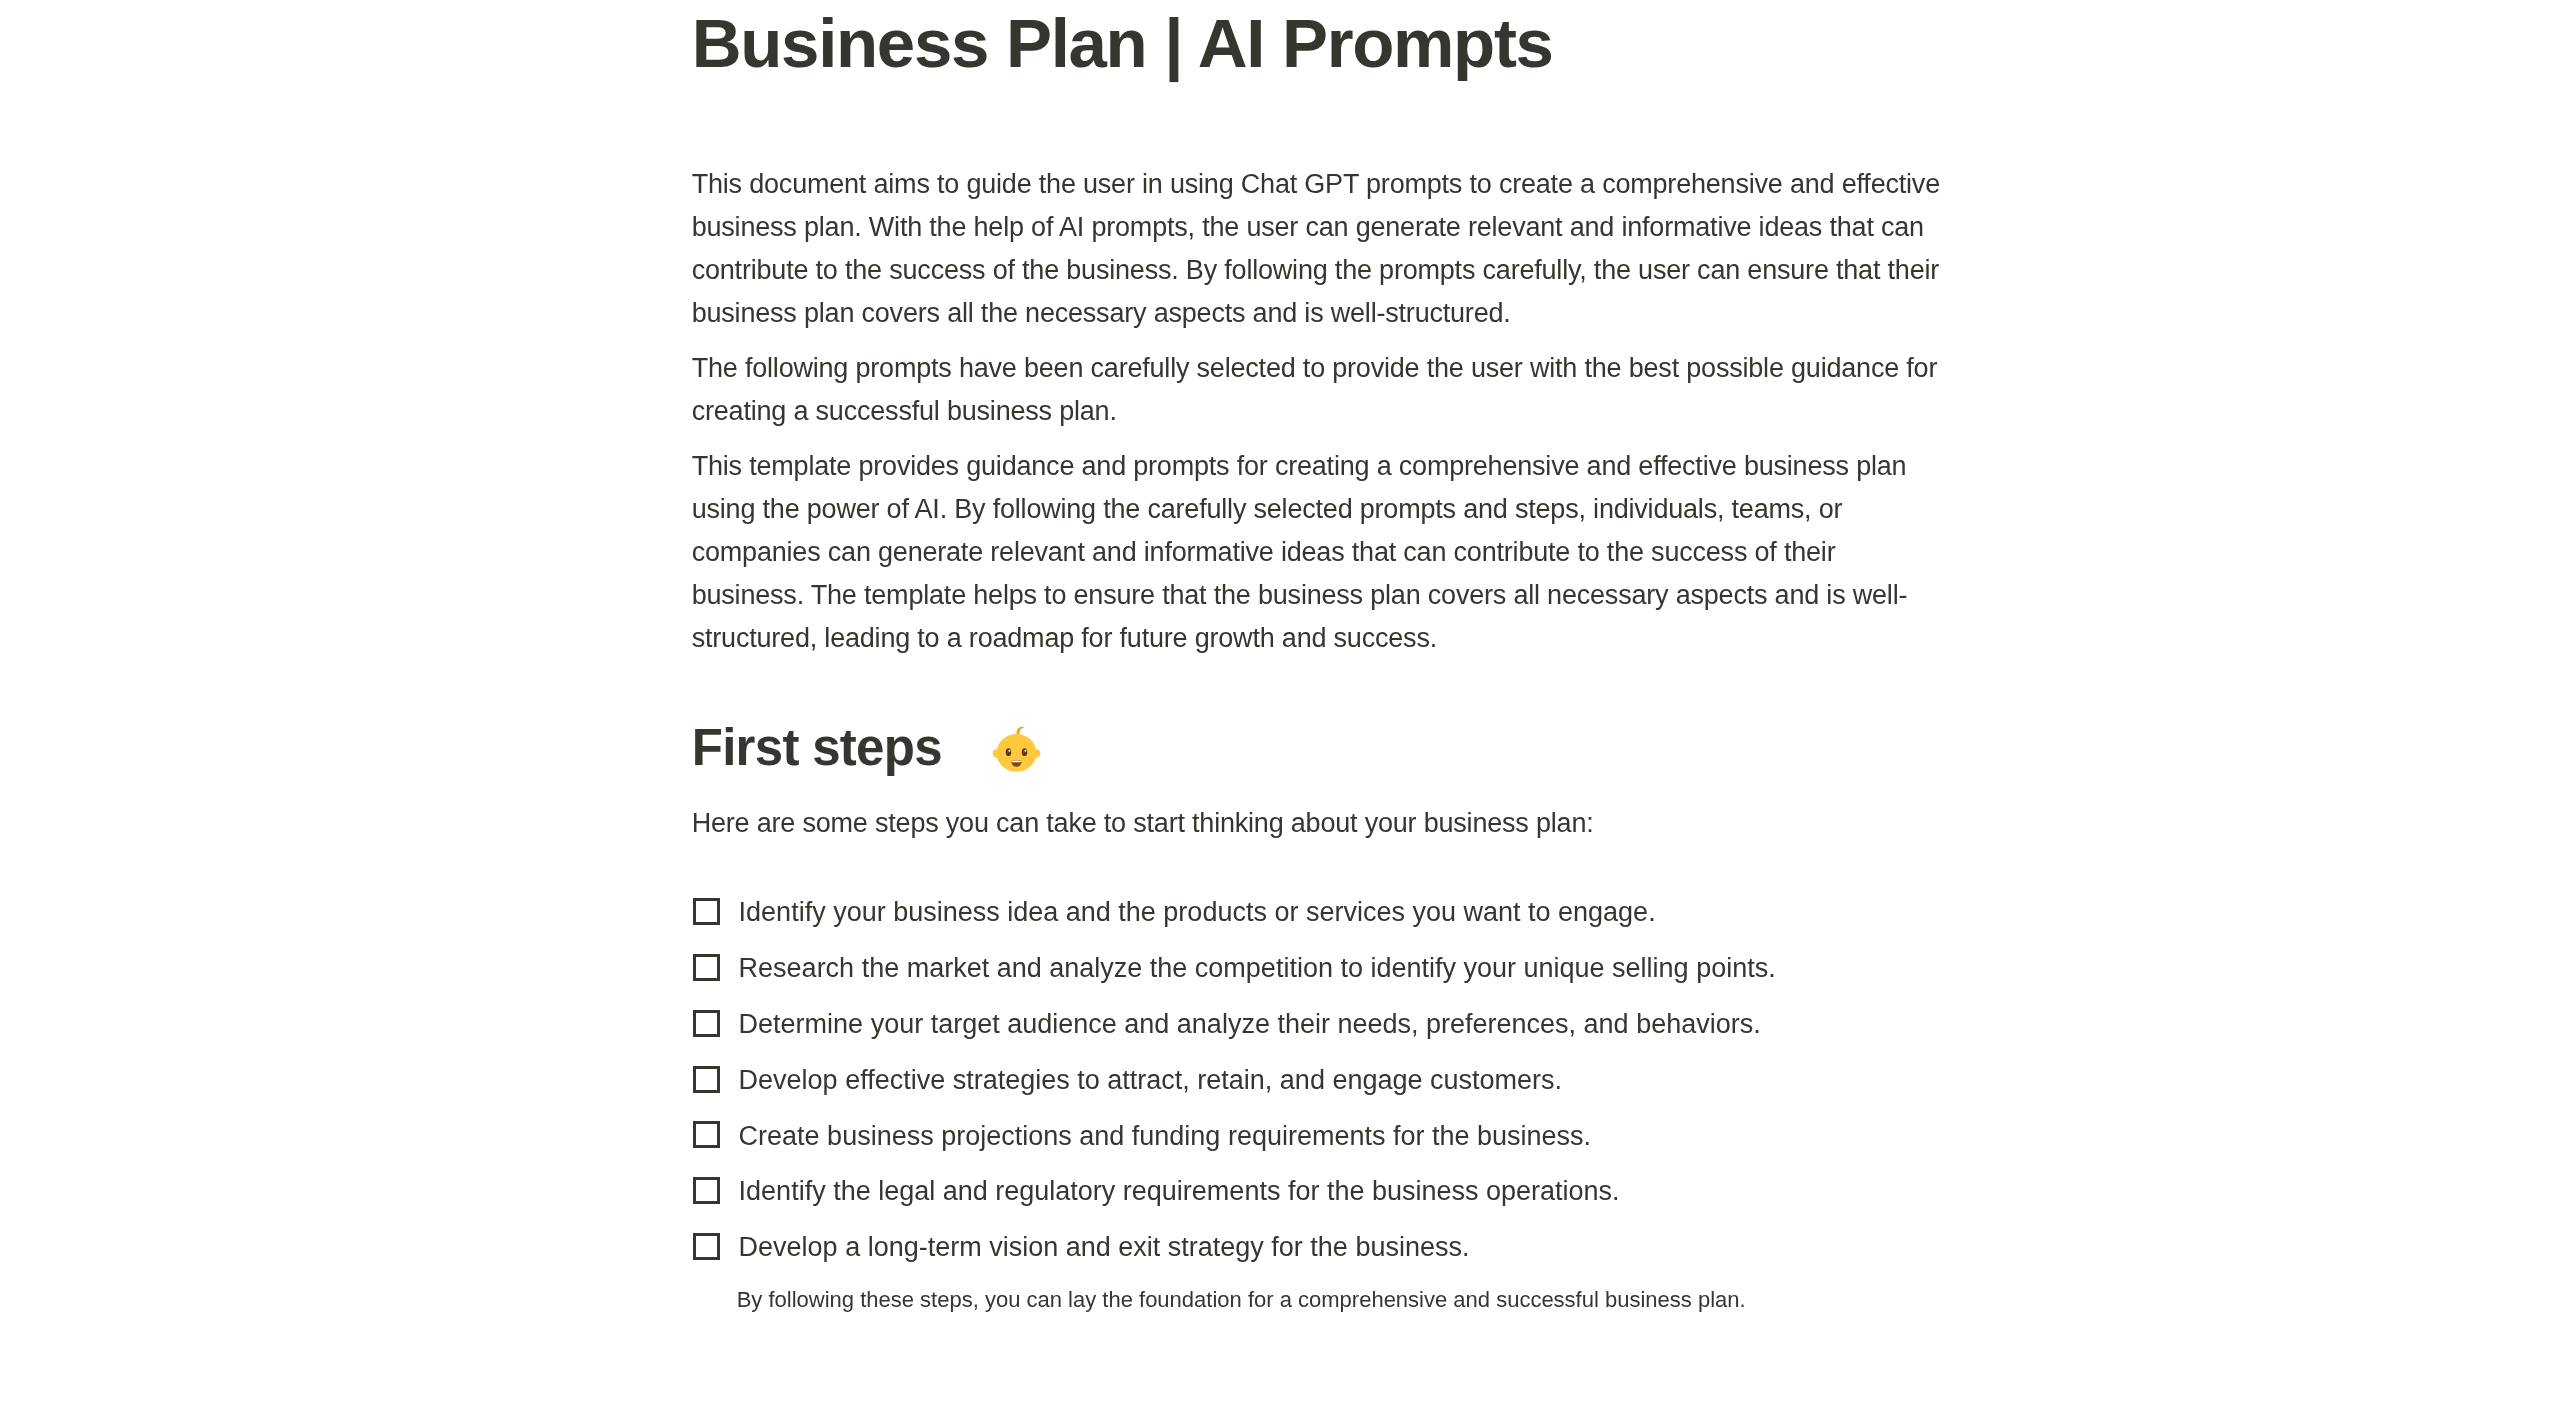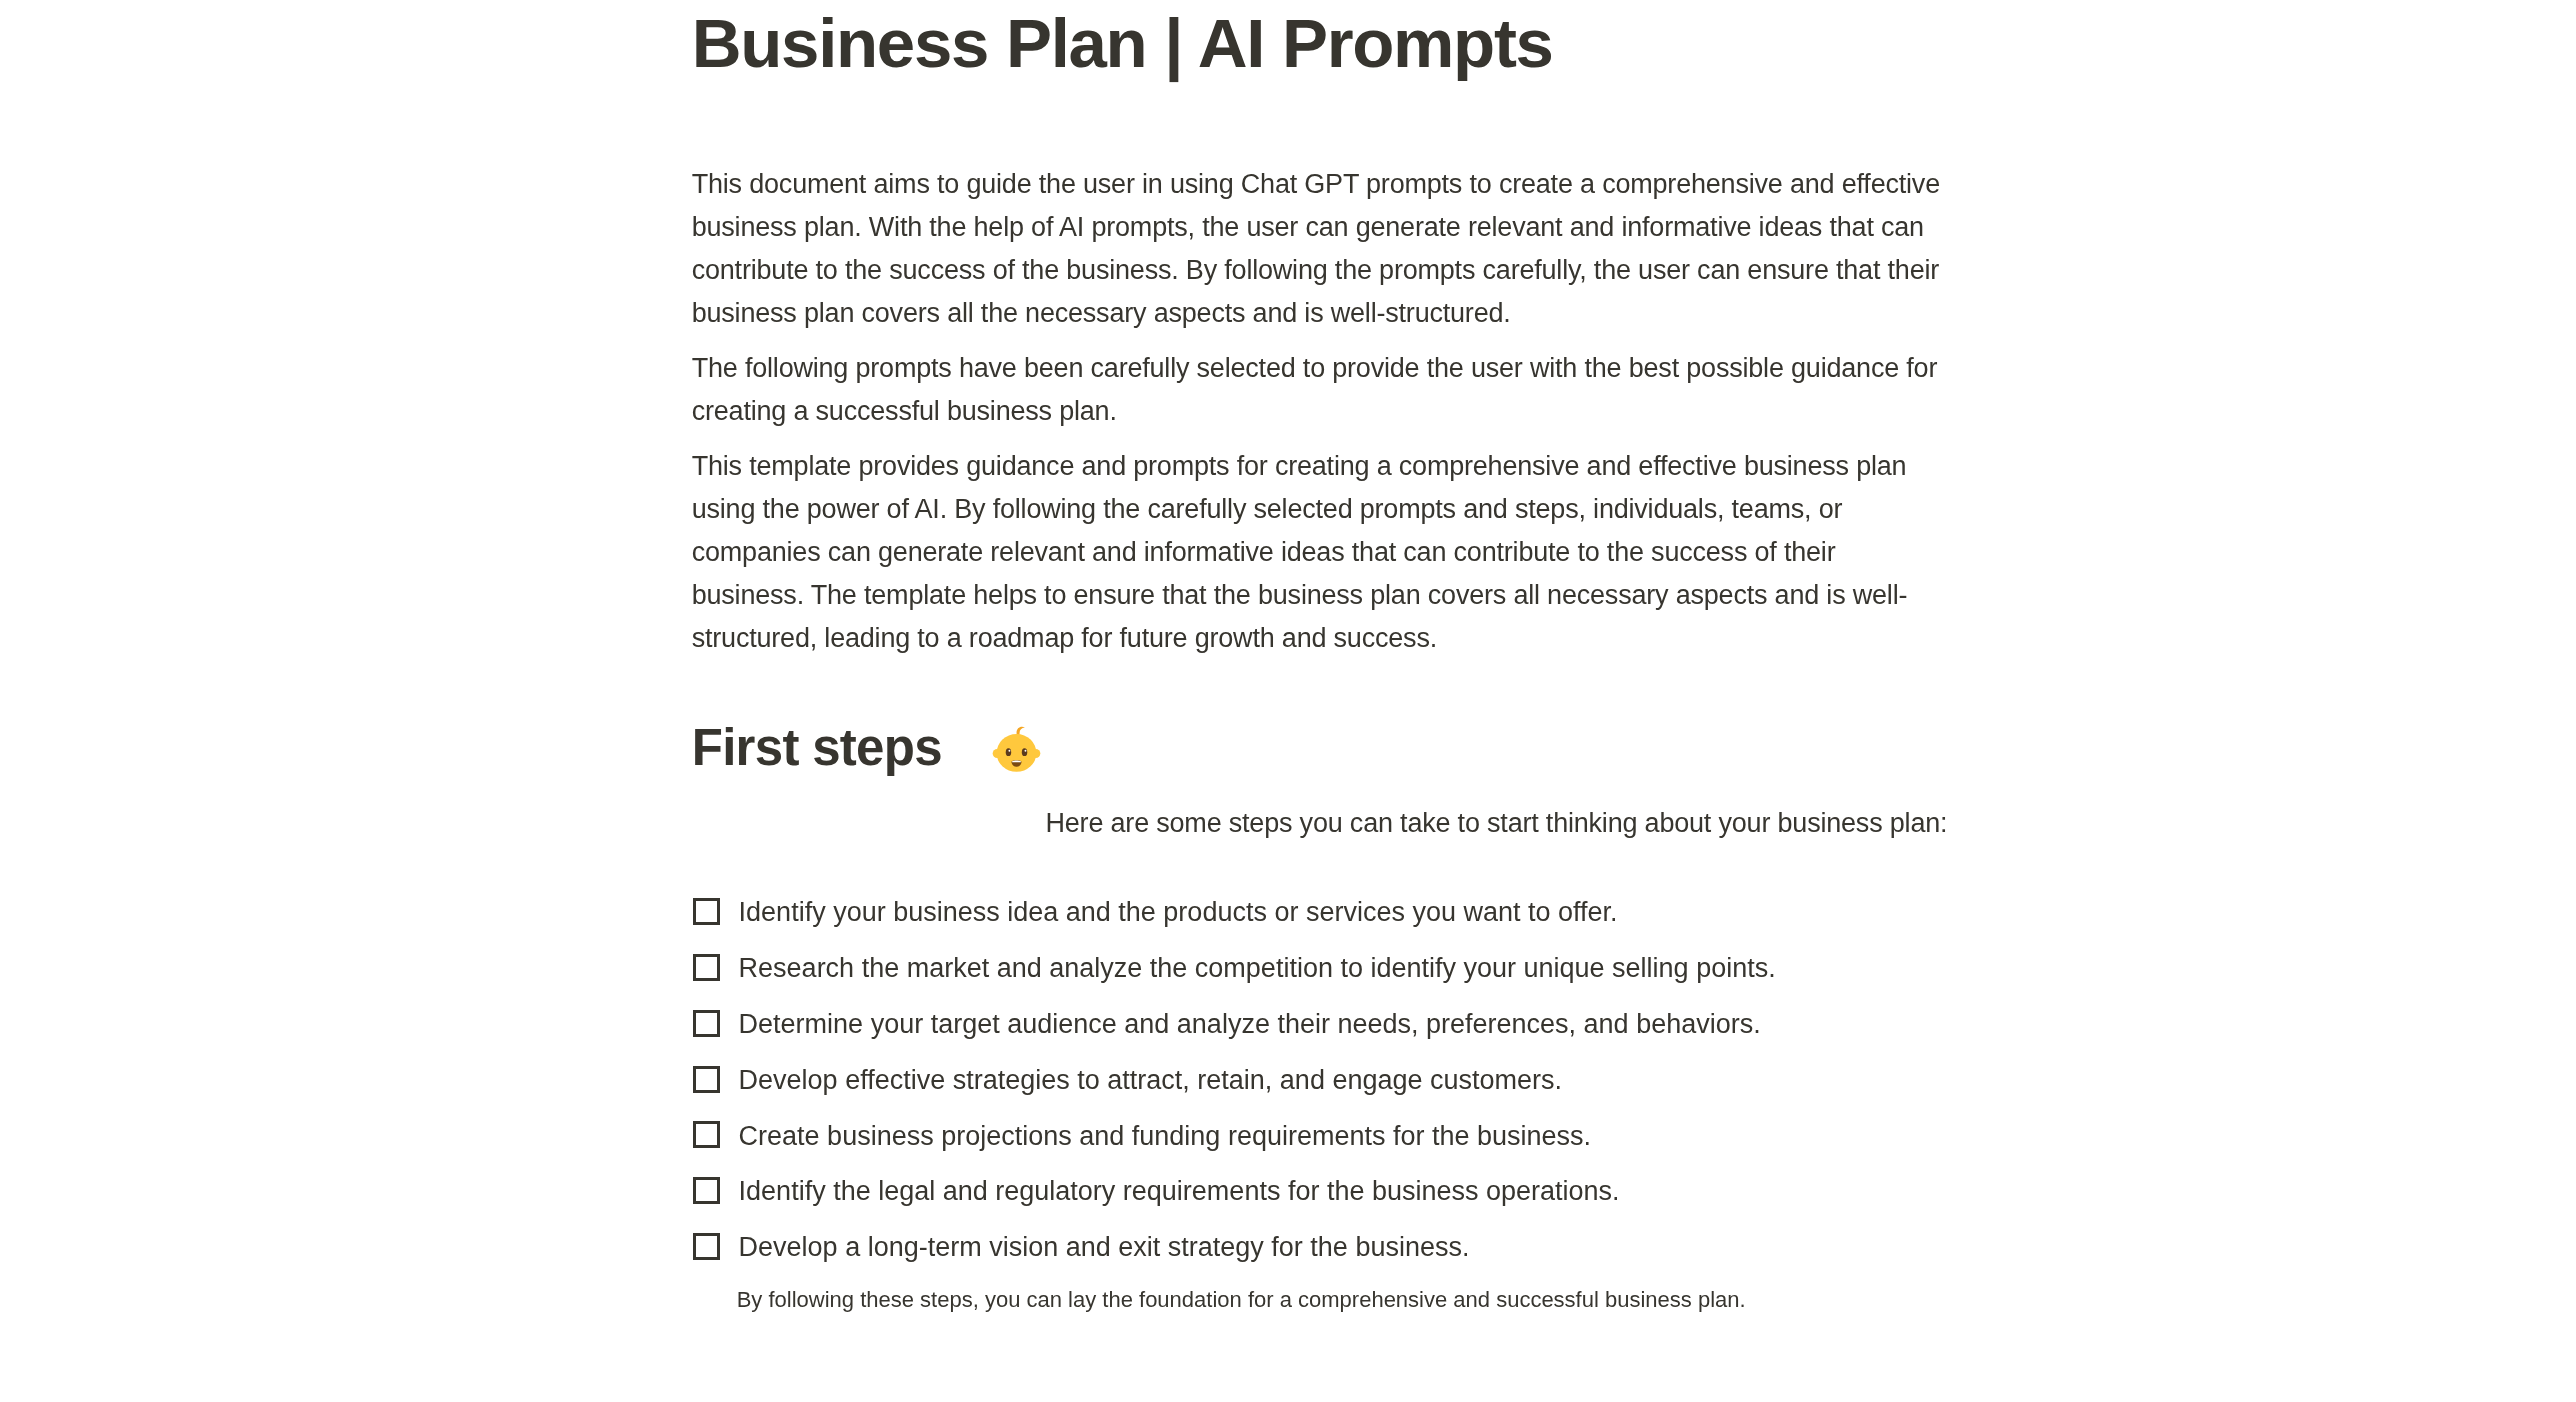--- a/index.html
+++ b/index.html
@@ -56,21 +56,21 @@
   }
   .emoji {
     display: inline-block;
     width: 49px;
     height: 49px;
     margin-left: 13.6px;
     position: relative;
     top: 1.7px;
   }
 
-  p.lead { margin-top: 10.2px; text-align: right; }
+  p.lead { margin-top: 10.2px; }
 
   .checklist { margin-top: 37px; }
   .todo-row {
     display: flex;
     align-items: flex-start;
     padding: 3.4px 1.7px;
     margin-top: 6px;
     font-size: 27px;
     line-height: 43px;
   }
@@ -124,21 +124,21 @@
         </svg>
       </span>
     </h2>
 
     <p class="para lead">Here are some steps you can take to start thinking about your business plan:</p>
 
     <div class="checklist">
 
       <div class="todo-row">
         <span class="todo-checkbox"></span>
-        <span class="todo-label">Identify your business idea and the products or services you want to offer.</span>
+        <span class="todo-label">Identify your business idea and the products or services you want to engage.</span>
       </div>
 
       <div class="todo-row">
         <span class="todo-checkbox"></span>
         <span class="todo-label">Research the market and analyze the competition to identify your unique selling points.</span>
       </div>
 
       <div class="todo-row">
         <span class="todo-checkbox"></span>
         <span class="todo-label">Determine your target audience and analyze their needs, preferences, and behaviors.</span>

